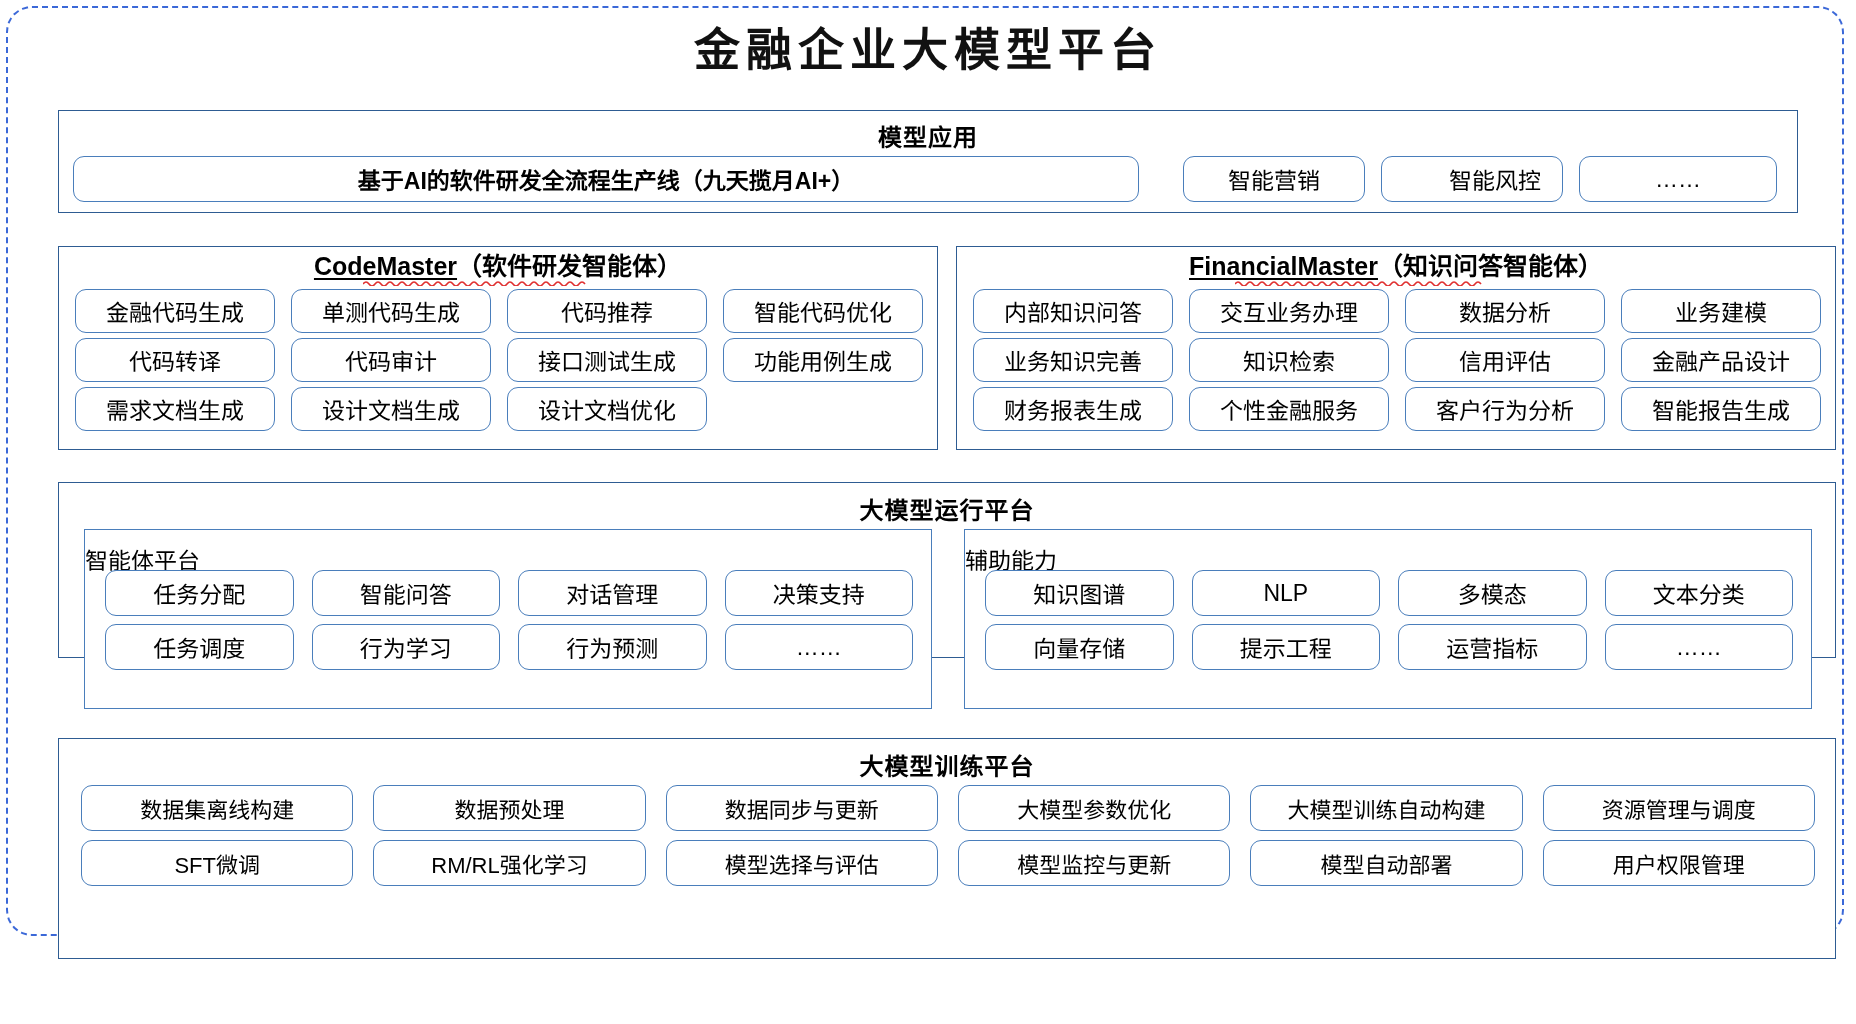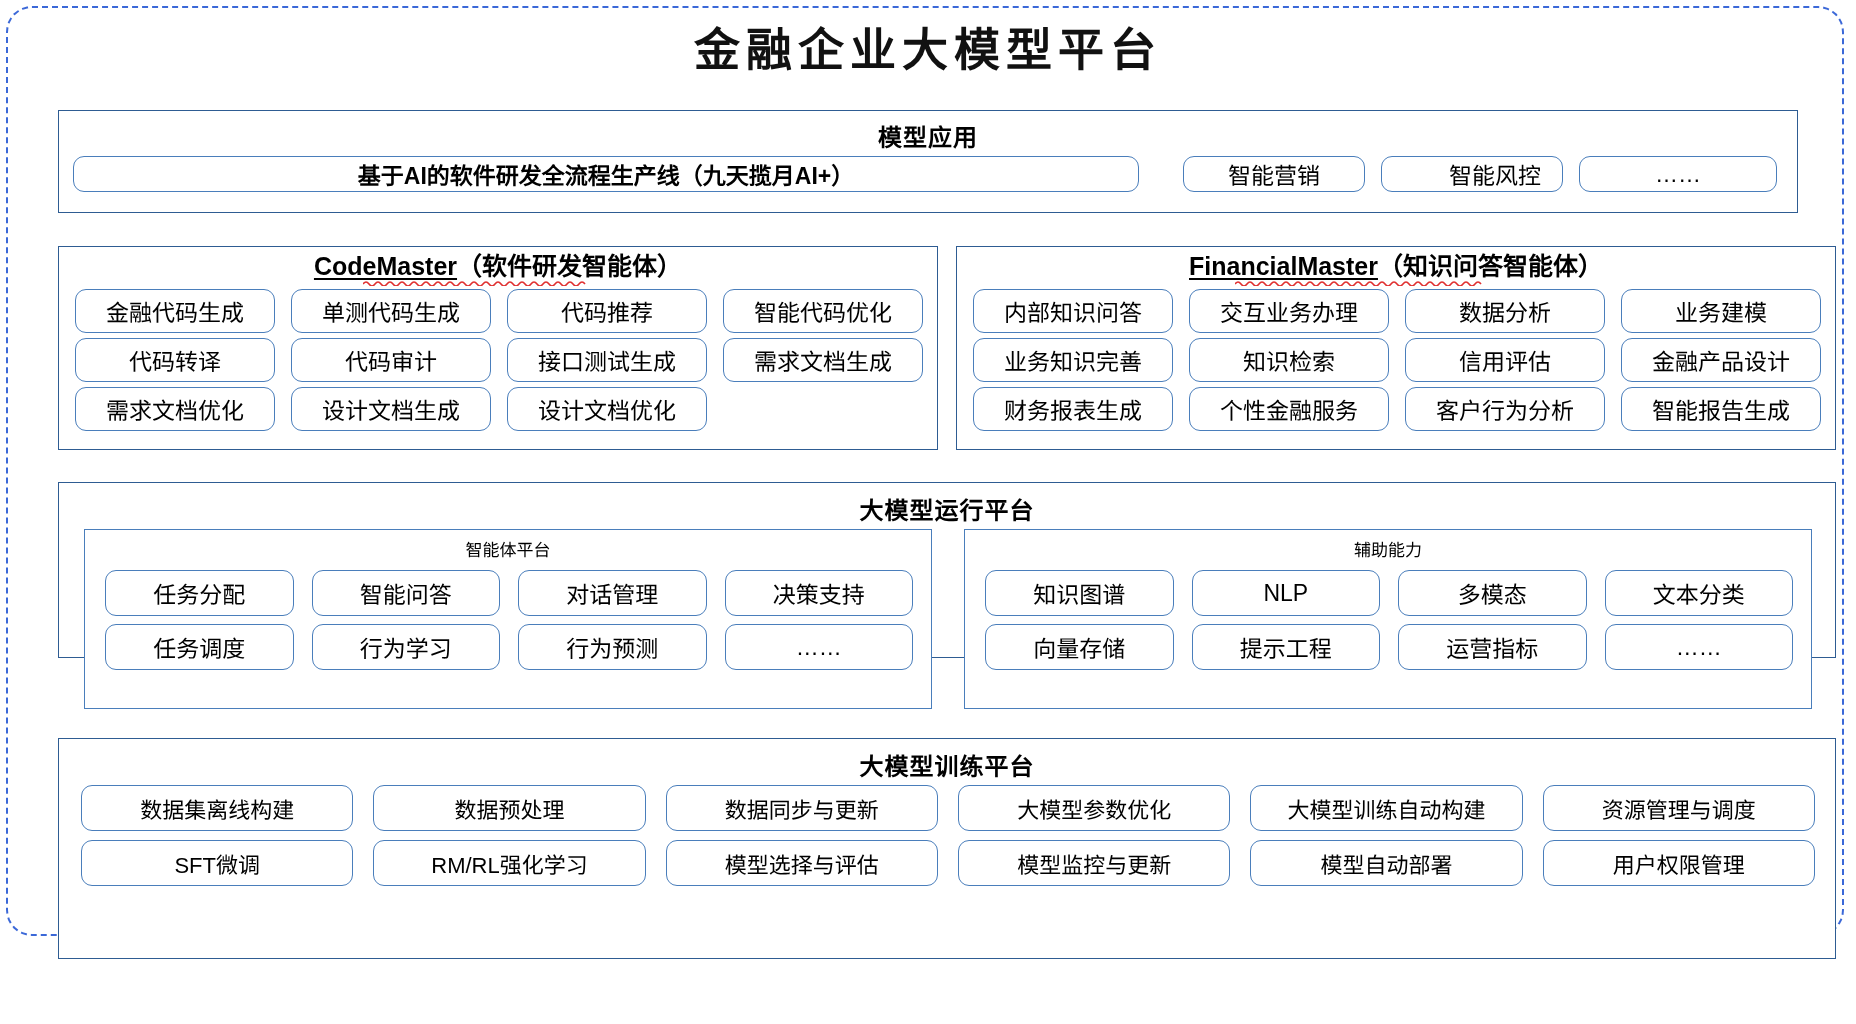--- a/index.html
+++ b/index.html
@@ -98,21 +98,21 @@
   }
   .app-row {
     position: absolute;
     left: 14px;
     top: 45px;
     width: 1712px;
     display: flex;
     gap: 0;
     align-items: center;
   }
-  .app-row .pill { height: 36px; }
+  .app-row .pill { height: 46px; }
   #app-main-pill { width: 1066px; }
   #app-pill-1 { width: 182px; margin-left: 44px; }
   #app-pill-2 { width: 182px; margin-left: 16px; padding-left: 46px; }
   #app-pill-3 { width: 198px; margin-left: 16px; }
 
   
   #sec-code {
     left: 58px;
     top: 246px;
     width: 880px;
@@ -175,25 +175,25 @@
     box-sizing: border-box;
     border: 1.4px solid #4A7EBB;
     background: #ffffff;
     top: 46px;
     height: 180px;
   }
   #sub-agent { left: 25px; width: 848px; }
   #sub-aux  { left: 905px; width: 848px; }
 
   .subpanel-title {
-    text-align: center;
-    font-size: 17px;
+    text-align: left;
+    font-size: 23px;
     font-weight: 400;
     color: #000000;
-    margin-top: 6px;
+    margin-top: 12px;
   }
   .sub-grid {
     position: absolute;
     left: 20px;
     top: 40px;
     width: 808px;
     display: grid;
     grid-template-columns: repeat(4, 1fr);
     column-gap: 18px;
     row-gap: 8px;
@@ -264,22 +264,22 @@
       </svg>
     </div>
     <div class="grid4">
       <div class="pill">金融代码生成</div>
       <div class="pill">单测代码生成</div>
       <div class="pill">代码推荐</div>
       <div class="pill">智能代码优化</div>
       <div class="pill">代码转译</div>
       <div class="pill">代码审计</div>
       <div class="pill">接口测试生成</div>
+      <div class="pill">功能用例生成</div>
       <div class="pill">需求文档生成</div>
-      <div class="pill">需求文档优化</div>
       <div class="pill">设计文档生成</div>
       <div class="pill">设计文档优化</div>
     </div>
   </div>
 
   <div class="section" id="sec-fin">
     <div class="agent-title">
       <span class="eng">FinancialMaster</span><span>（知识问答智能体）</span>
       <svg width="250" height="6" style="position:absolute;left:278px;bottom:-1px;">
         <path d="M0 4 Q 3 0, 6 4 T 12 4 T 18 4 T 24 4 T 30 4 T 36 4 T 42 4 T 48 4 T 54 4 T 60 4 T 66 4 T 72 4 T 78 4 T 84 4 T 90 4 T 96 4 T 102 4 T 108 4 T 114 4 T 120 4 T 126 4 T 132 4 T 138 4 T 144 4 T 150 4 T 156 4 T 162 4 T 168 4 T 174 4 T 180 4 T 186 4 T 192 4 T 198 4 T 204 4 T 210 4 T 216 4 T 222 4 T 228 4 T 234 4 T 240 4 T 246 4" fill="none" stroke="#E03030" stroke-width="1.6"></path>

